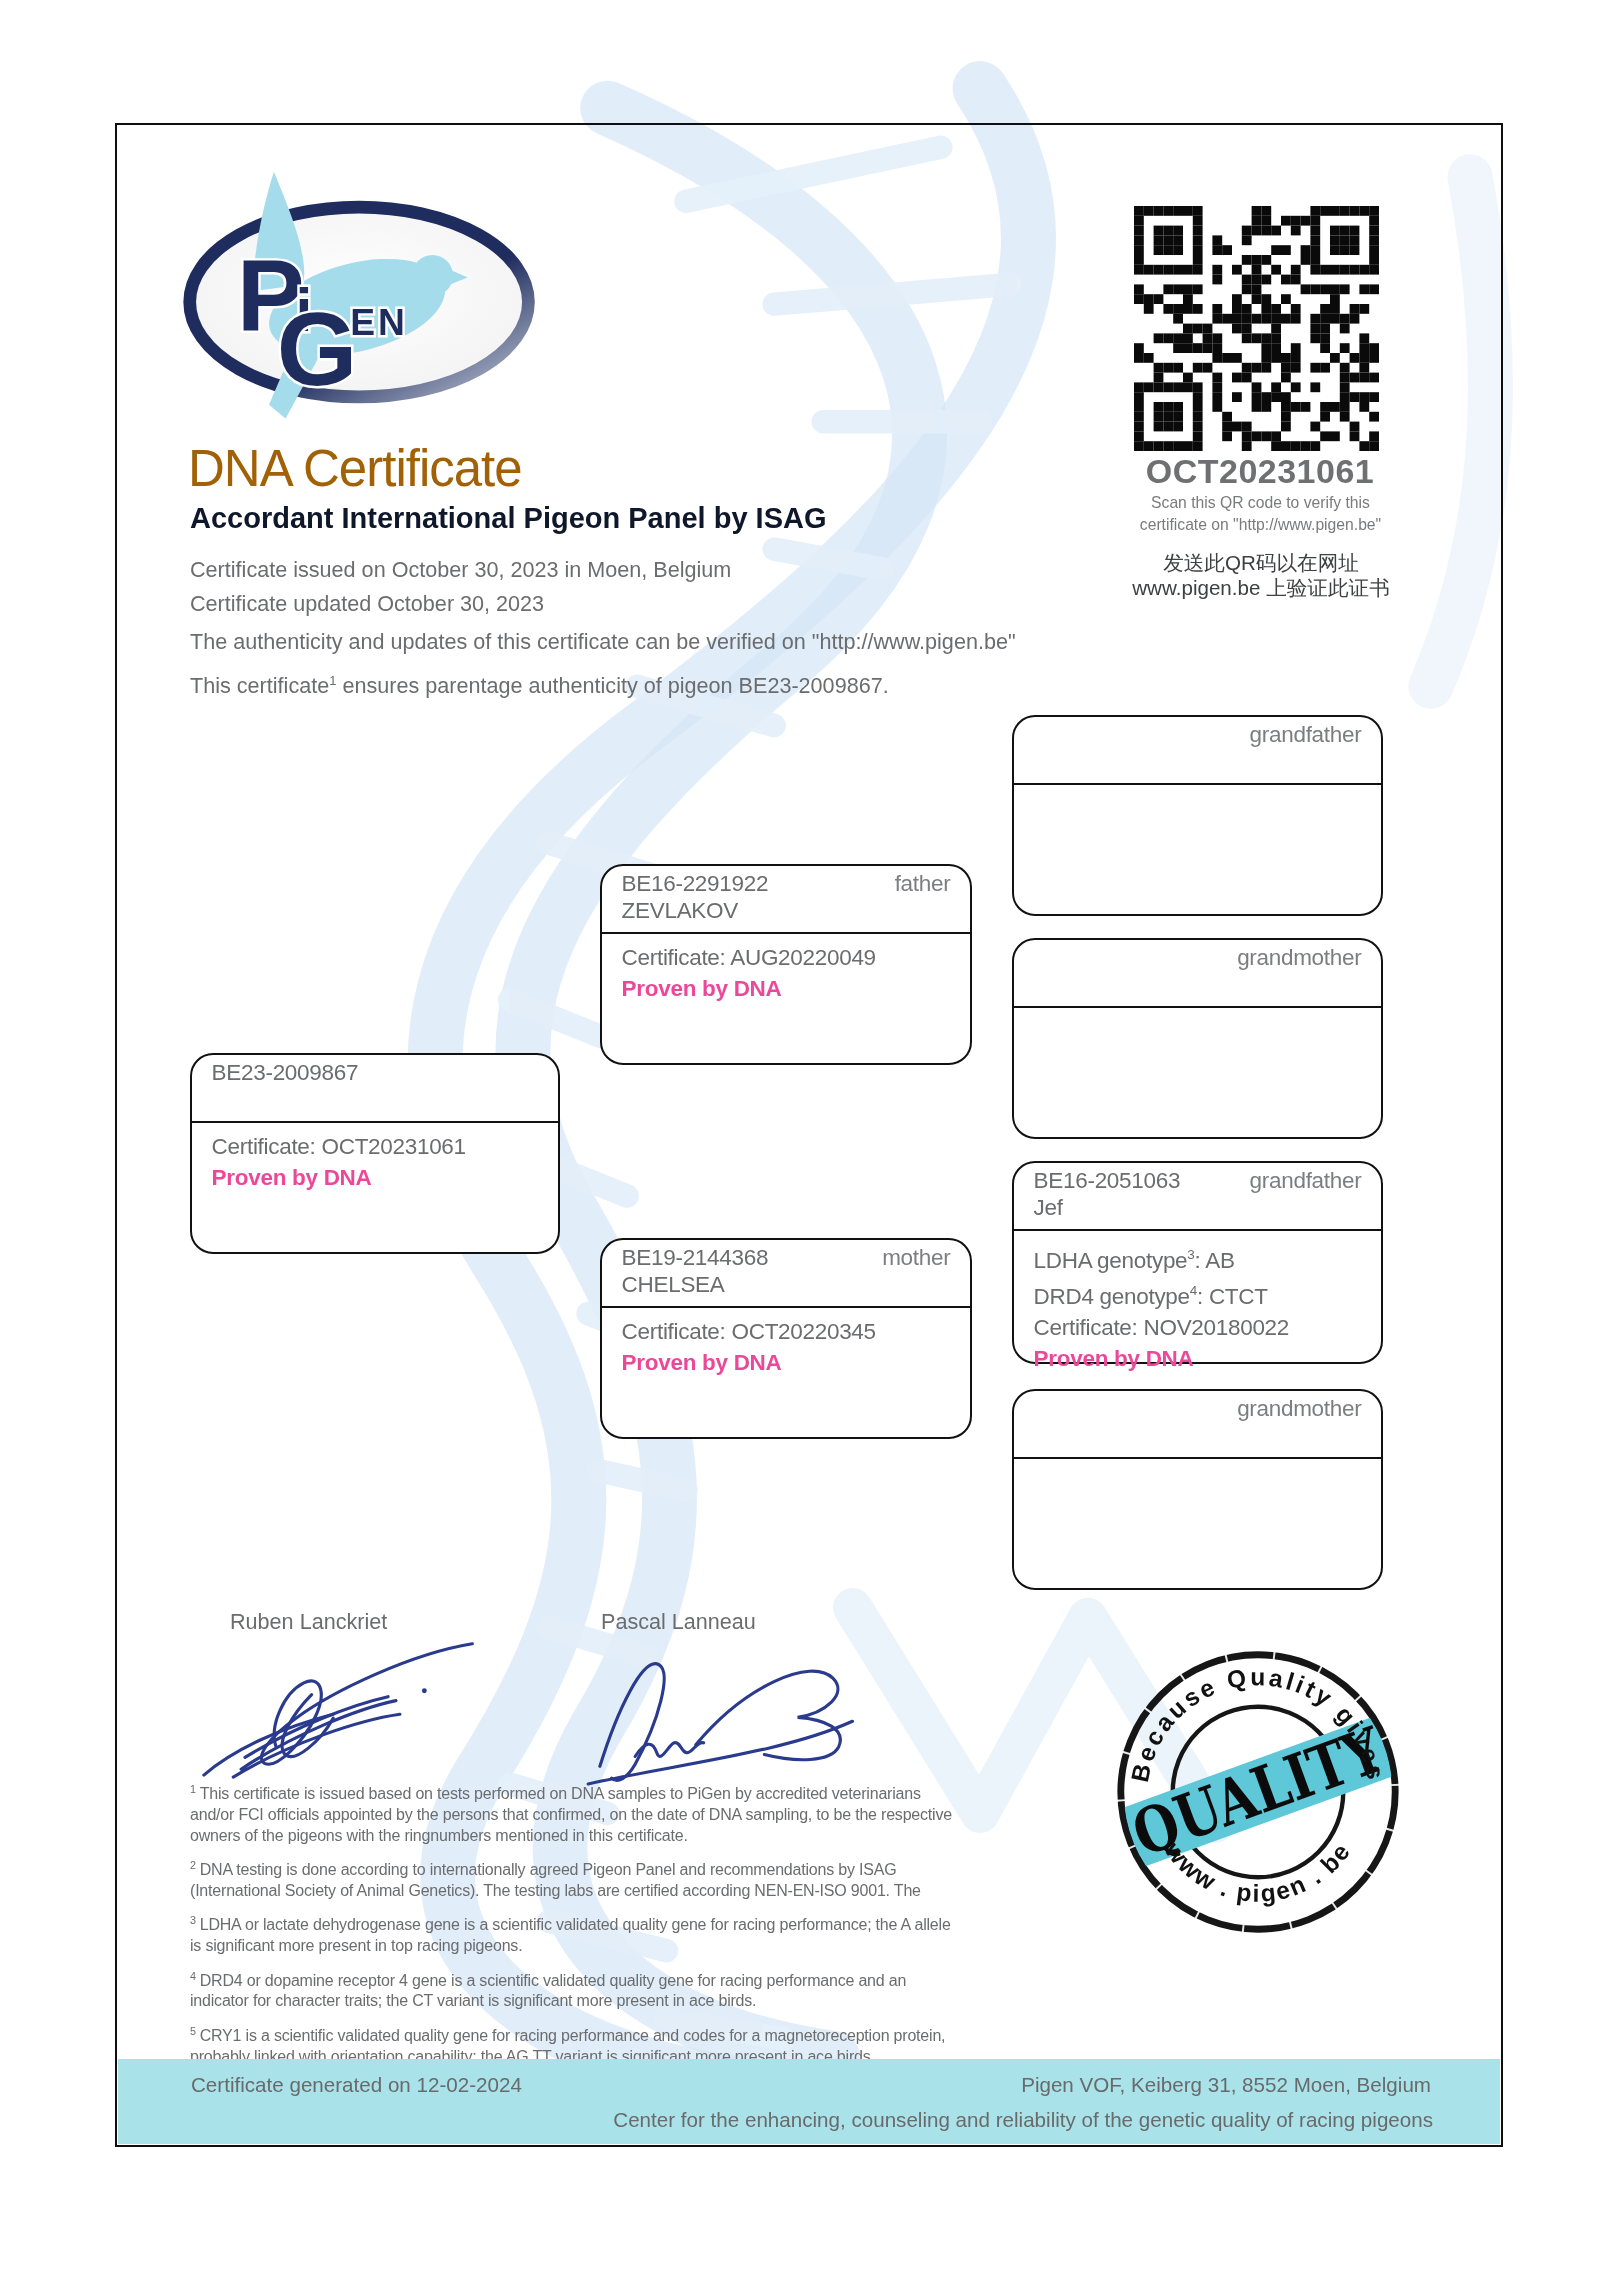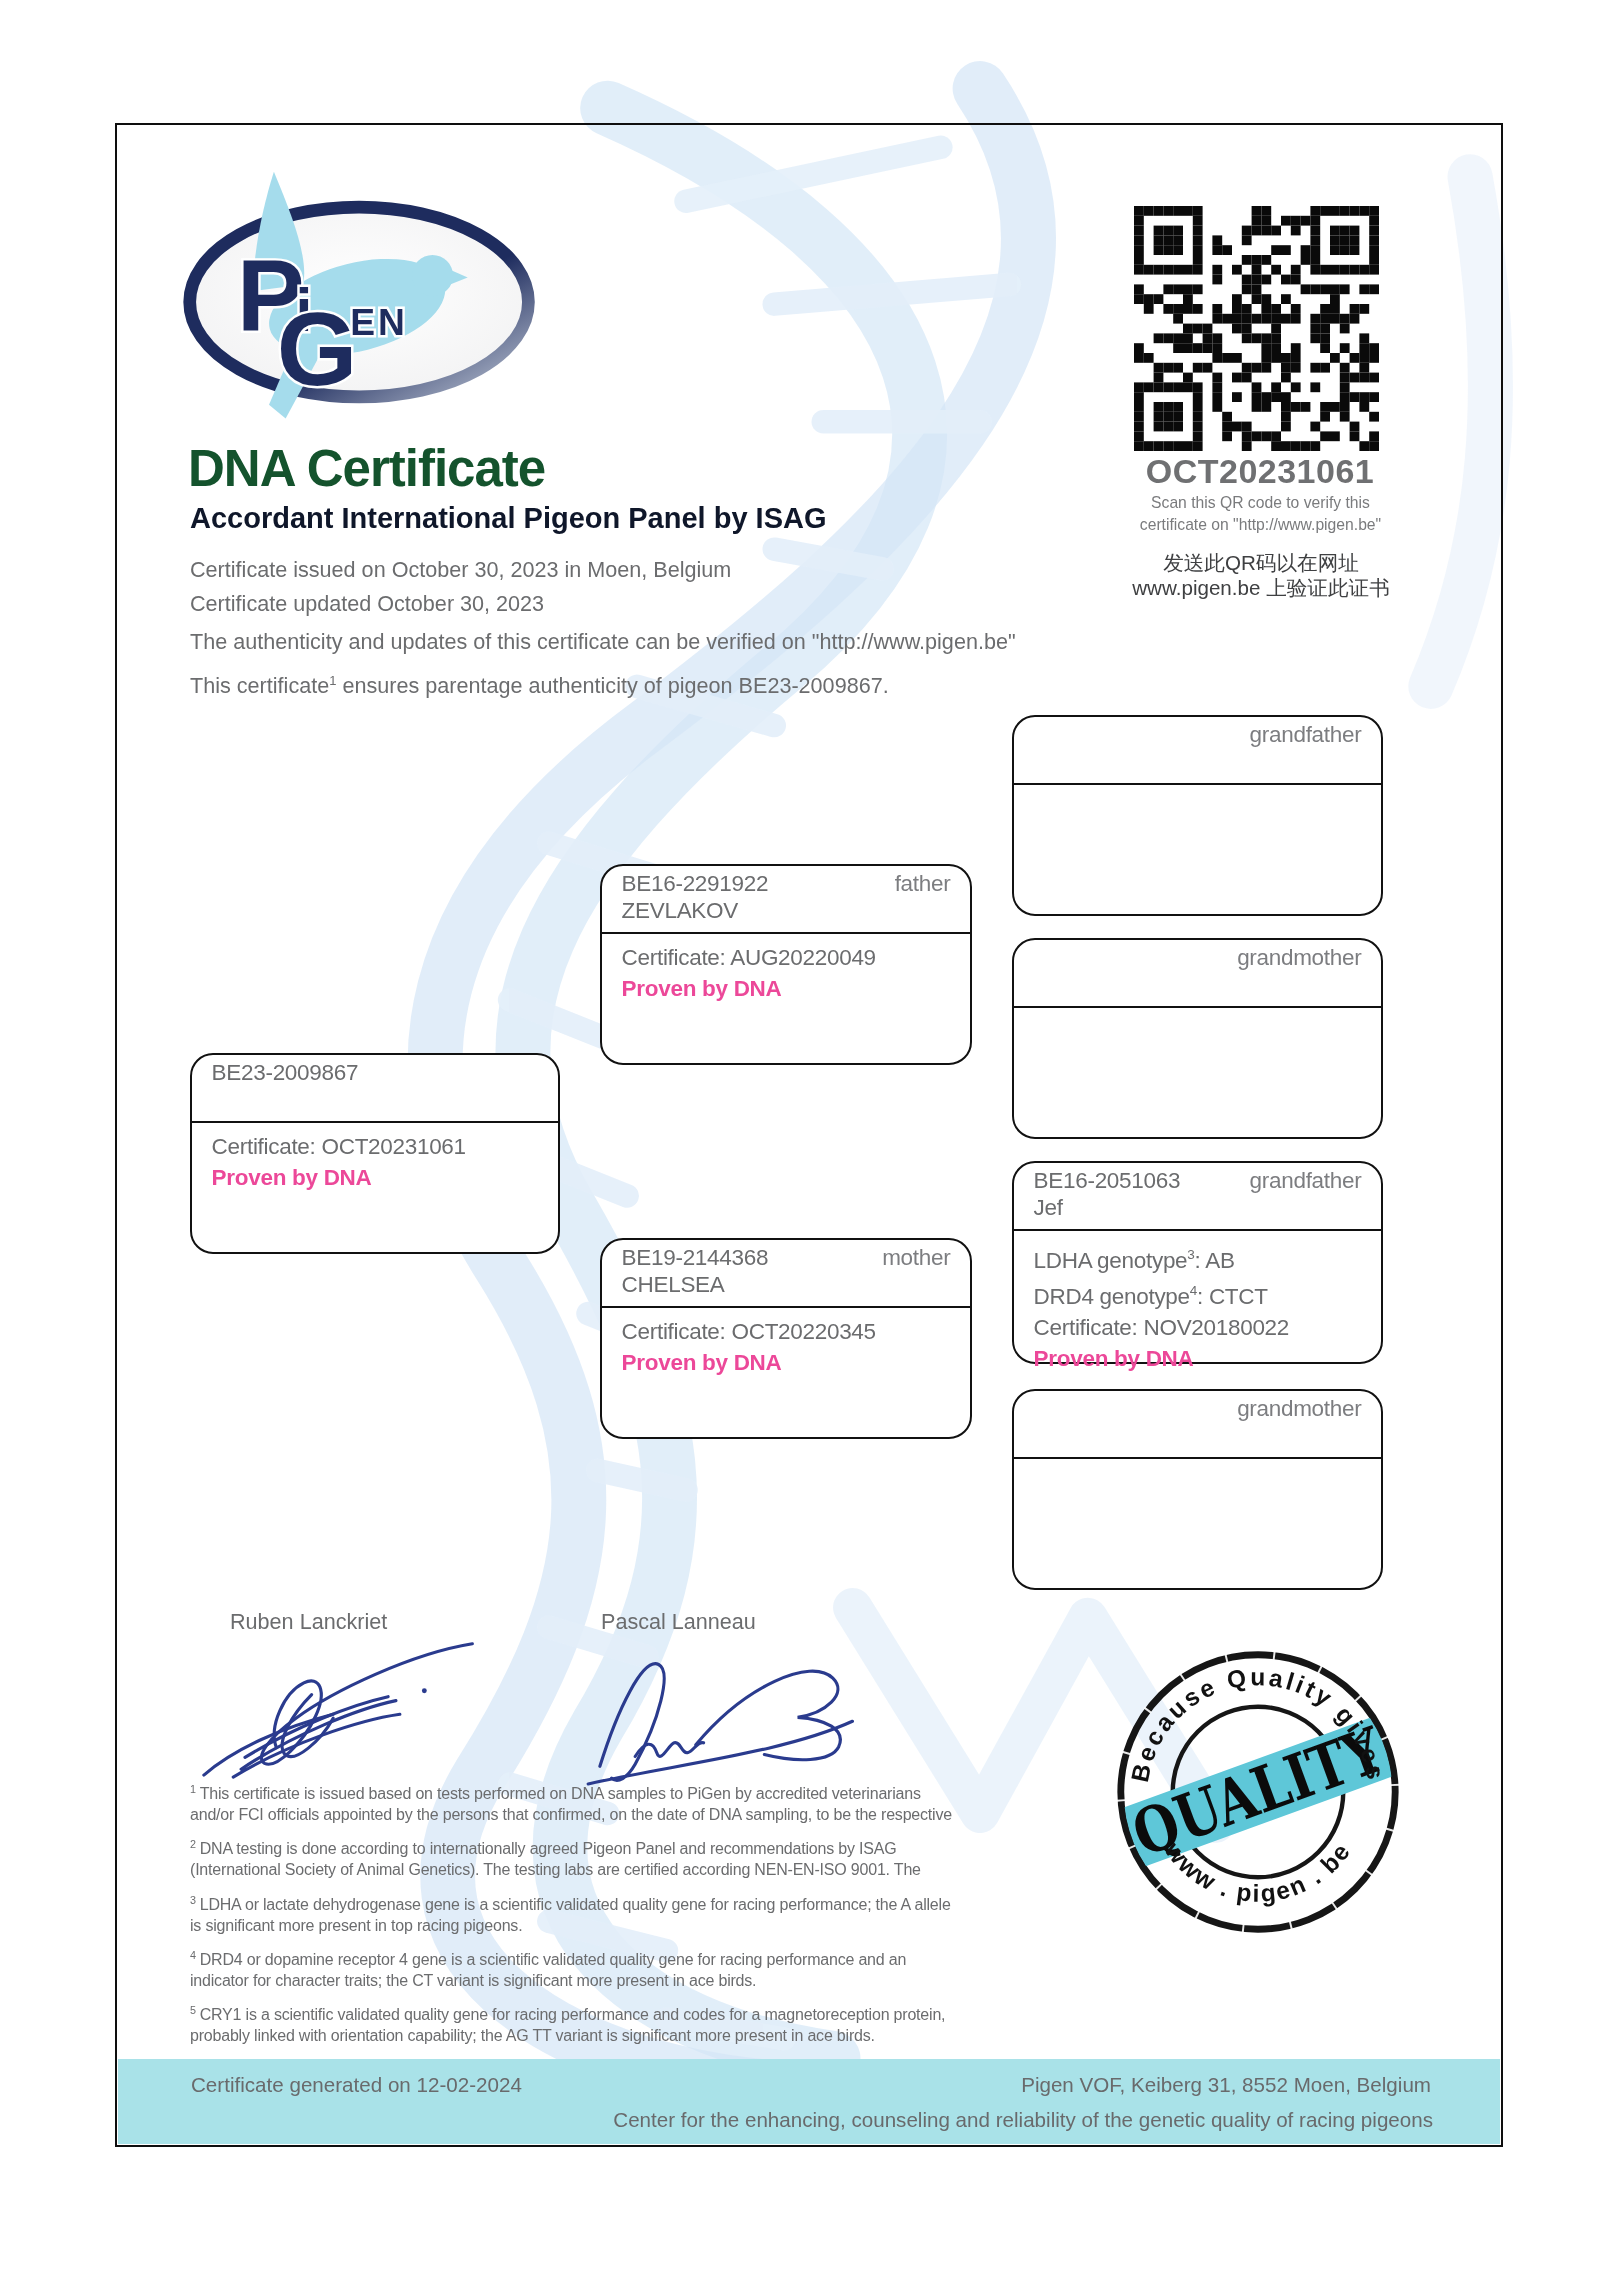--- a/index.html
+++ b/index.html
@@ -5,21 +5,21 @@
   html,body{margin:0;padding:0;background:#ffffff;}
   .page{position:relative;width:1621px;height:2293px;background:#ffffff;overflow:hidden;
         font-family:"Liberation Sans",sans-serif;}
   .frame{position:absolute;left:115px;top:123px;width:1388px;height:2024px;
          border:2.9px solid #0e0e0e;box-sizing:border-box;background:transparent;}
   .wm{position:absolute;left:0;top:0;z-index:0;pointer-events:none;}
   .layer{position:absolute;left:0;top:0;width:100%;height:100%;z-index:2;}
   .abs{position:absolute;white-space:nowrap;}
 
   
-  .title{font-size:51px;font-weight:bold;color:#14532d;letter-spacing:-1px;}
+  .title{font-size:51px;font-weight:normal;color:#a16207;letter-spacing:-1px;}
   .subtitle{font-size:29px;font-weight:bold;color:#0f172a;}
   .meta{font-size:21.6px;color:#6b6c6e;}
   .verify{font-size:21.6px;color:#6b6c6e;}
   sup{font-size:60%;vertical-align:super;}
 
   
   .qr-wrap{position:absolute;left:1134px;top:206px;width:245px;height:245px;background:#ffffff;}
   .qr-wrap svg{display:block;}
   .qr-code-label{position:absolute;left:1113px;top:452px;width:294px;text-align:center;
       font-size:34px;font-weight:bold;color:#6f7072;letter-spacing:0.5px;}
@@ -569,20 +569,21 @@
       </text>
       <text font-size="25" font-weight="bold" fill="#111111" letter-spacing="2">
         <textPath href="#arcBot" startOffset="50%" text-anchor="middle">www . pigen . be</textPath>
       </text>
     </svg>
 
     <div class="footnotes">
       <div class="fn">
         <div class="fn-line"><span class="fn-sup">1</span><span>This certificate is issued based on tests performed on DNA samples to PiGen by accredited veterinarians</span></div>
         <div class="fn-line">and/or FCI officials appointed by the persons that confirmed, on the date of DNA sampling, to be the respective</div>
+        <div class="fn-line">owners of the pigeons with the ringnumbers mentioned in this certificate.</div>
       </div>
       <div class="fn">
         <div class="fn-line"><span class="fn-sup">2</span><span>DNA testing is done according to internationally agreed Pigeon Panel and recommendations by ISAG</span></div>
         <div class="fn-line">(International Society of Animal Genetics). The testing labs are certified according NEN-EN-ISO 9001. The</div>
       </div>
       <div class="fn">
         <div class="fn-line"><span class="fn-sup">3</span><span>LDHA or lactate dehydrogenase gene is a scientific validated quality gene for racing performance; the A allele</span></div>
         <div class="fn-line">is significant more present in top racing pigeons.</div>
       </div>
       <div class="fn">

